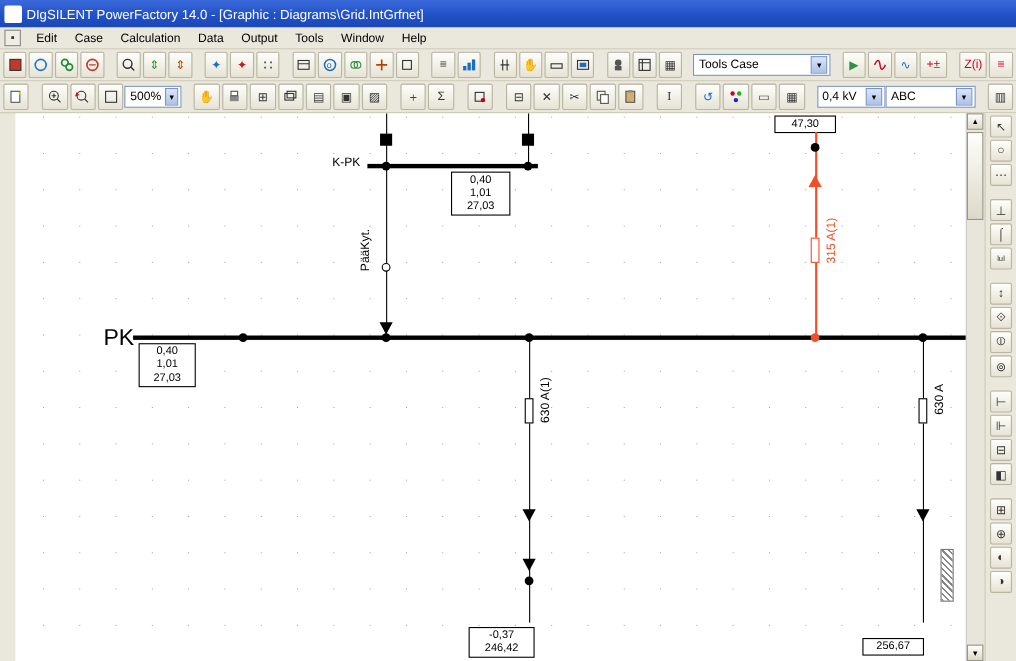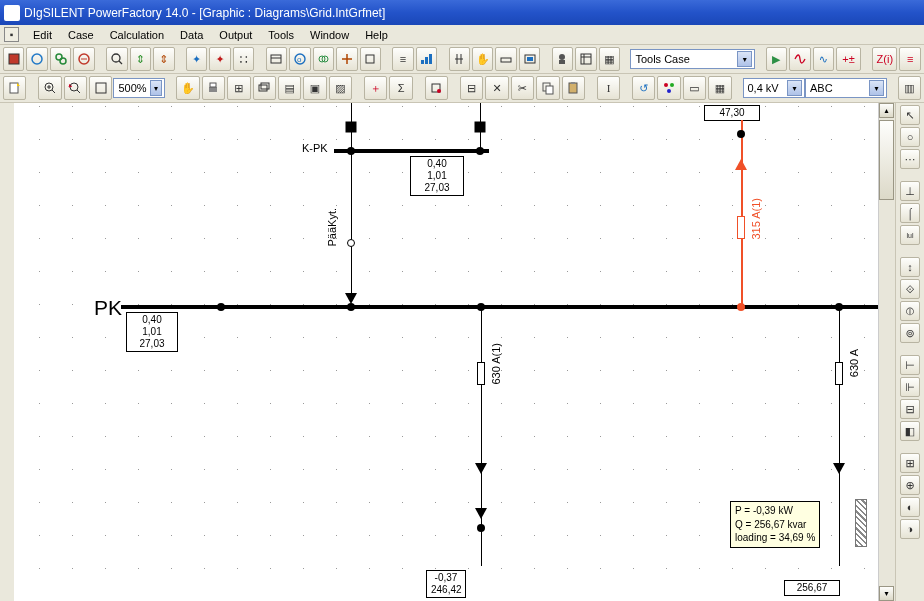--- a/index.html
+++ b/index.html
@@ -458,34 +458,31 @@
   <div class="arrowhead red up" style="left:721px; top:56px; border-bottom-color:#f05028"></div>
   <div class="fusebox red" style="left:727px; top:113px"></div>
   <div class="label v red" style="left:736px; top:95px">315 A(1)</div>
 
   <div class="wire" style="left:467px; top:206px; height:257px"></div>
   <div class="fusebox" style="left:467px; top:259px"></div>
   <div class="label v" style="left:476px; top:240px">630 A(1)</div>
   <div class="arrowhead down" style="left:461px; top:360px"></div>
   <div class="arrowhead down" style="left:461px; top:405px"></div>
   <div class="node" style="left:467px; top:425px"></div>
-  <div class="valbox" style="left:412px; top:467px; width:40px">-0,37
+  <div class="valbox" style="left:412px; top:467px; width:60px">-0,37
 246,42</div>
 
   <div class="wire" style="left:825px; top:206px; height:257px"></div>
   <div class="fusebox" style="left:825px; top:259px"></div>
   <div class="label v" style="left:834px; top:246px">630 A</div>
   <div class="arrowhead down" style="left:819px; top:360px"></div>
   <div class="valbox" style="left:770px; top:477px; width:56px">256,67</div>
 
   <div class="hatched" style="left:841px; top:396px; height:48px"></div>
 
-  <div class="tooltip" style="left:716px; top:398px">P = -0,39 kW
-Q = 256,67 kvar
-loading = 34,69 %</div>
 </div>
 
 <div class="vscrollbar">
   <div class="btn">▴</div>
   <div class="thumb"></div>
   <div style="position:absolute;bottom:0;left:0" class="btn">▾</div>
 </div>
 
 <div class="right-rail">
   <div class="tbtn" style="width:20px;height:20px">↖</div>

